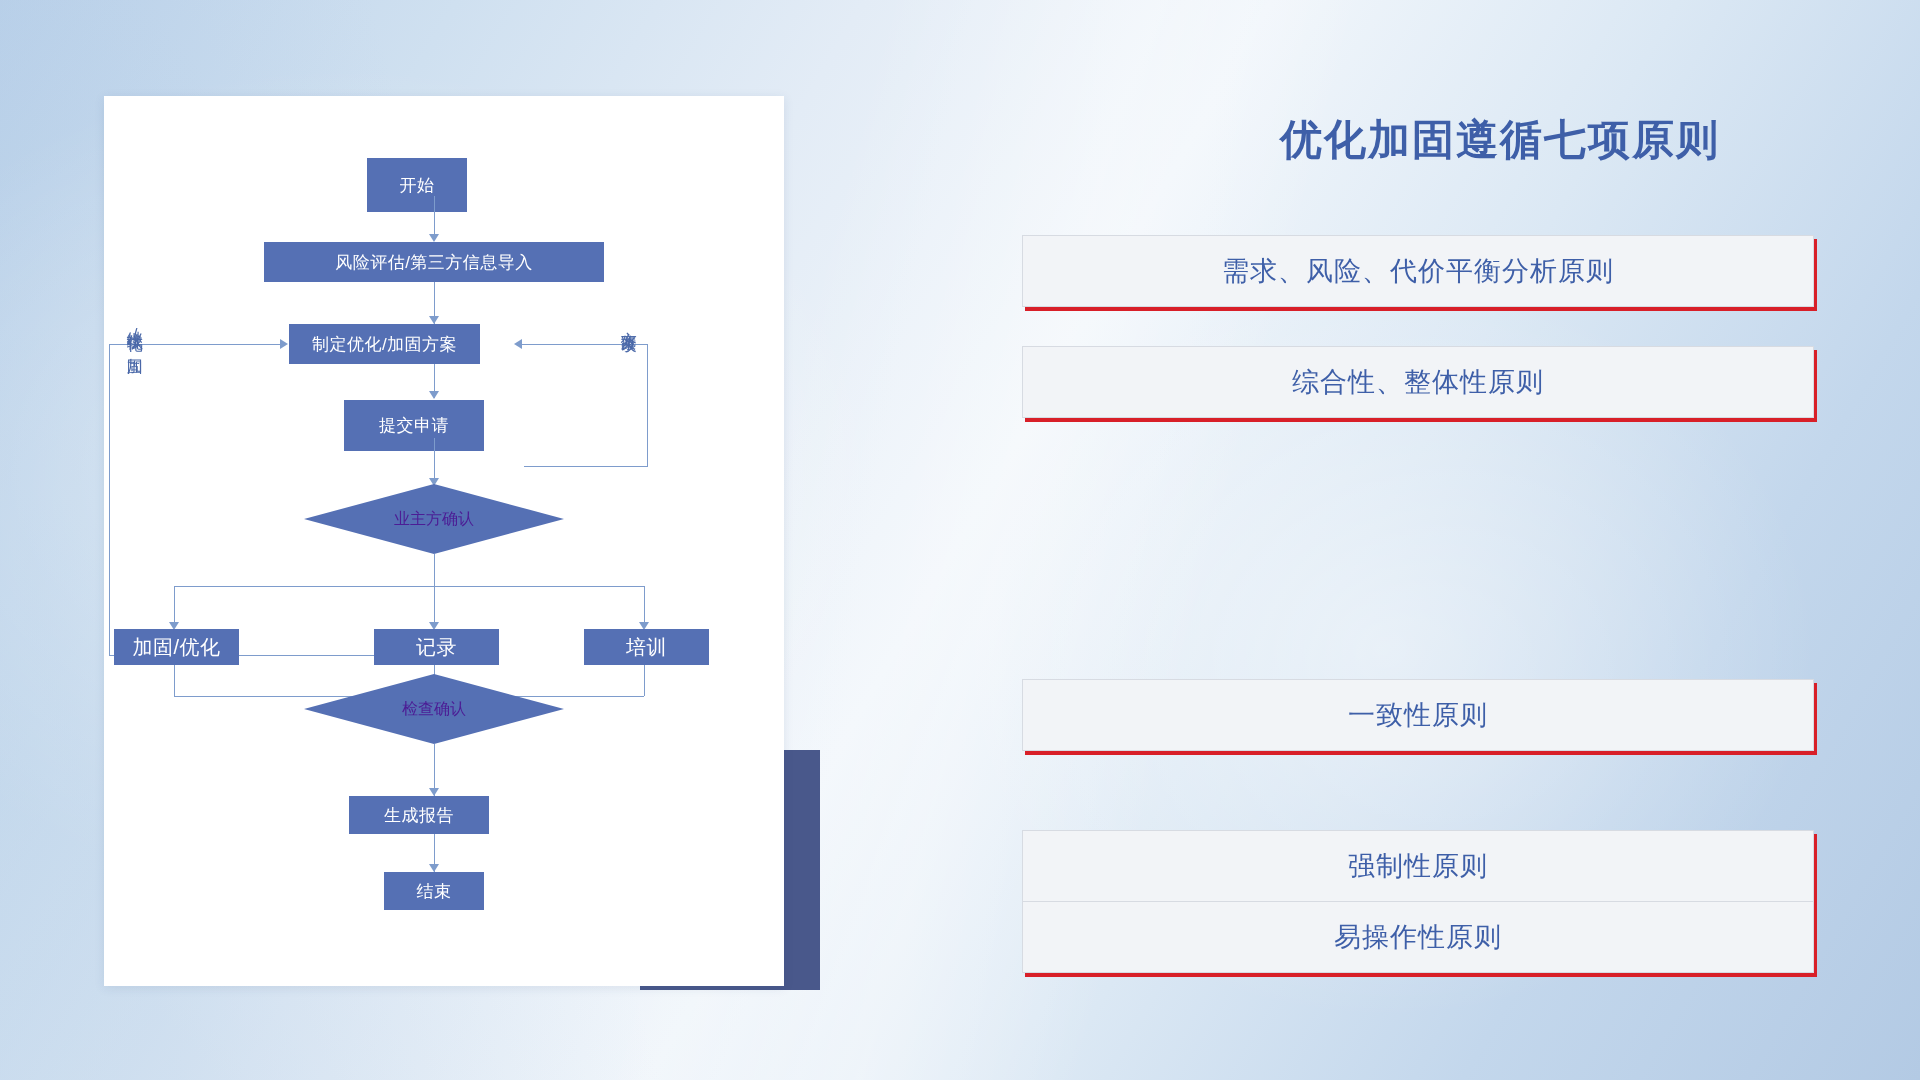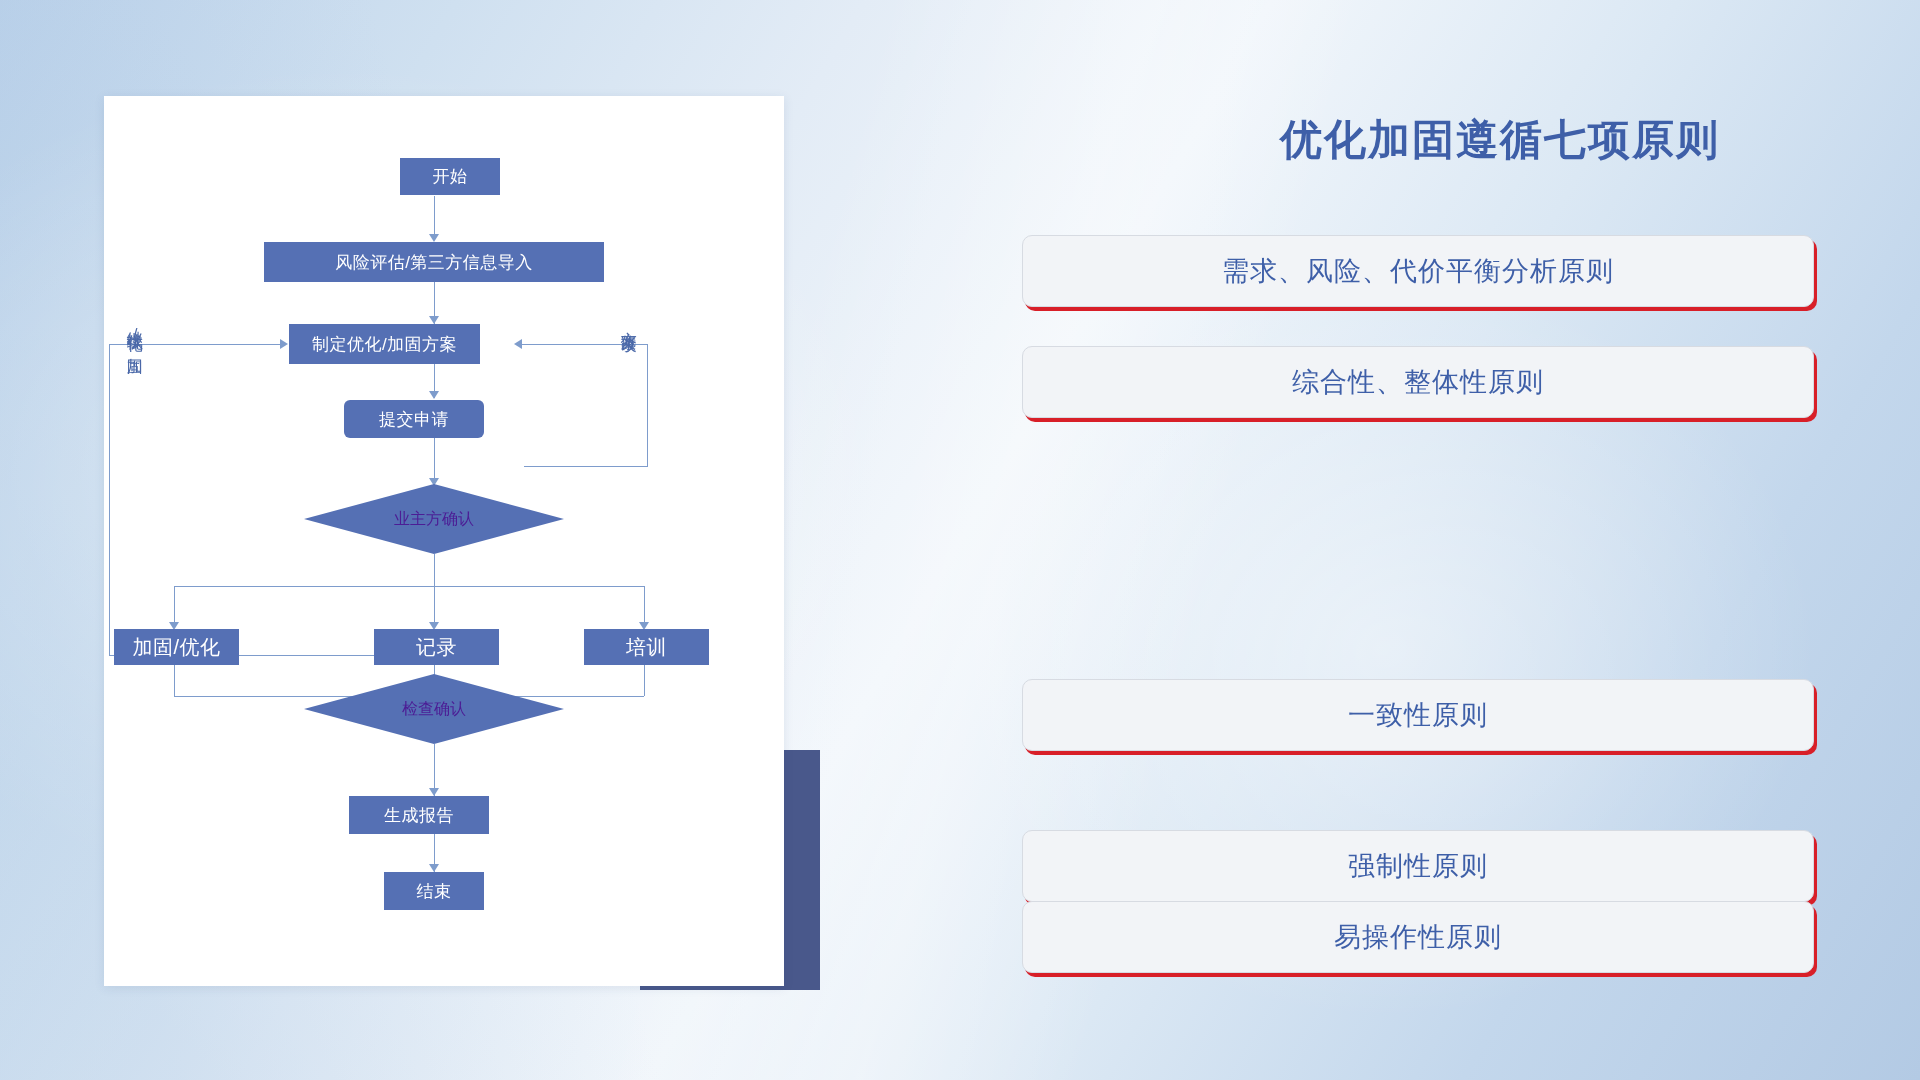--- a/index.html
+++ b/index.html
@@ -141,21 +141,21 @@
     font-size: 42px;
     font-weight: bold;
     color: #3e5fa8;
     letter-spacing: 2px;
   }
   .bar {
     position: absolute;
     left: 1022px;
     width: 790px;
     height: 70px;
-    border-radius: 10px;
+    border-radius: 0;
     background: #f2f4f7;
     border: 1px solid #d7dbe2;
     box-shadow: 3px 4px 0 0 #d81f28;
     display: flex;
     align-items: center;
     justify-content: center;
     color: #3e5fa8;
     font-size: 27px;
     letter-spacing: 1px;
   }
@@ -163,21 +163,21 @@
 </head>
 <body>
 
 <div id="slide">
 
   <div class="card-shadow"></div>
 
   <div class="flow-card">
     <div class="flow-inner">
 
-      <div class="node" style="left:296px; top:62px; width:100px; height:37px;">开始</div>
+      <div class="node" style="left:263px; top:62px; width:100px; height:54px;">开始</div>
       <div class="vline" style="left:330px; top:100px; height:44px;"></div>
       <div class="arrow-down" style="left:325px; top:138px;"></div>
 
       <div class="node" style="left:160px; top:146px; width:340px; height:40px;">风险评估/第三方信息导入</div>
       <div class="vline" style="left:330px; top:186px; height:42px;"></div>
       <div class="arrow-down" style="left:325px; top:220px;"></div>
 
       <div class="node" style="left:185px; top:228px; width:191px; height:40px;">制定优化/加固方案</div>
 
       <div class="hline" style="left:5px; top:248px; width:172px;"></div>
@@ -189,21 +189,21 @@
       <div class="arrow-left" style="left:410px; top:243px;"></div>
       <div class="vline" style="left:543px; top:248px; height:122px;"></div>
       <div class="hline" style="left:420px; top:370px; width:124px;"></div>
 
       <div class="side-label" style="left:22px; top:222px; height:130px;">继续优化/加固</div>
       <div class="side-label" style="left:516px; top:222px; height:96px;">方案修改</div>
 
       <div class="vline" style="left:330px; top:268px; height:34px;"></div>
       <div class="arrow-down" style="left:325px; top:295px;"></div>
 
-      <div class="node" style="left:240px; top:304px; width:140px; height:38px;border-radius:6px;">提交申请</div>
+      <div class="node" style="left:240px; top:304px; width:140px; height:51px;">提交申请</div>
       <div class="vline" style="left:330px; top:342px; height:48px;"></div>
       <div class="arrow-down" style="left:325px; top:382px;"></div>
 
       <div class="diamond-wrap" style="left:200px; top:388px; width:260px; height:70px;">
         <div class="diamond"></div>
         <div class="diamond-label">业主方确认</div>
       </div>
 
       <div class="vline" style="left:330px; top:458px; height:32px;"></div>
       <div class="hline" style="left:70px; top:490px; width:470px;"></div>

